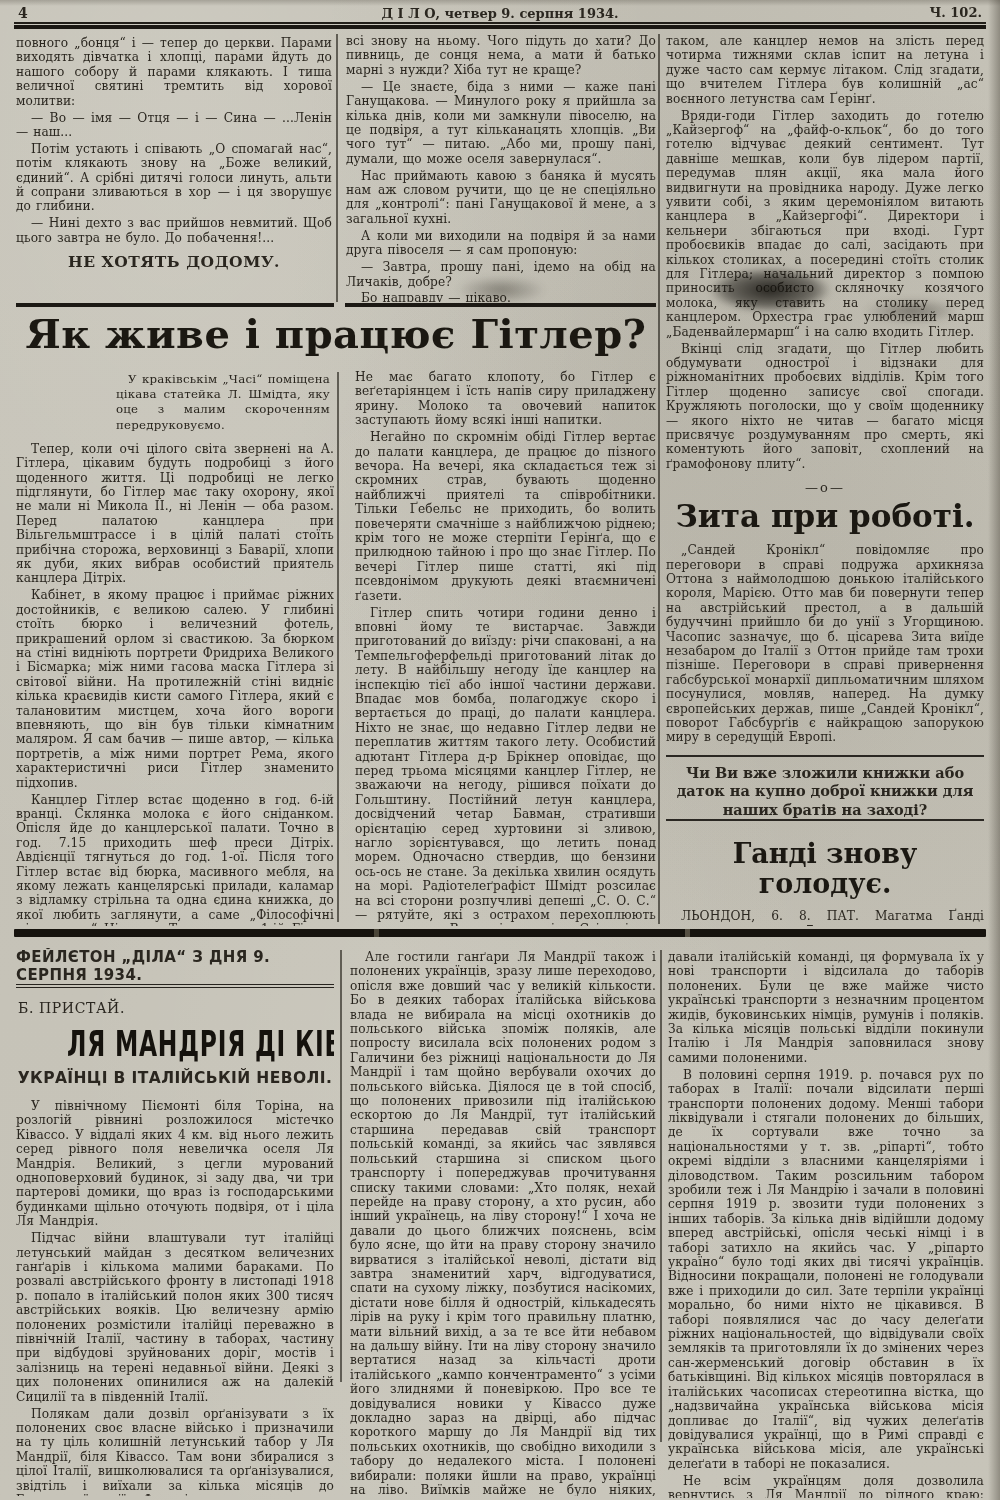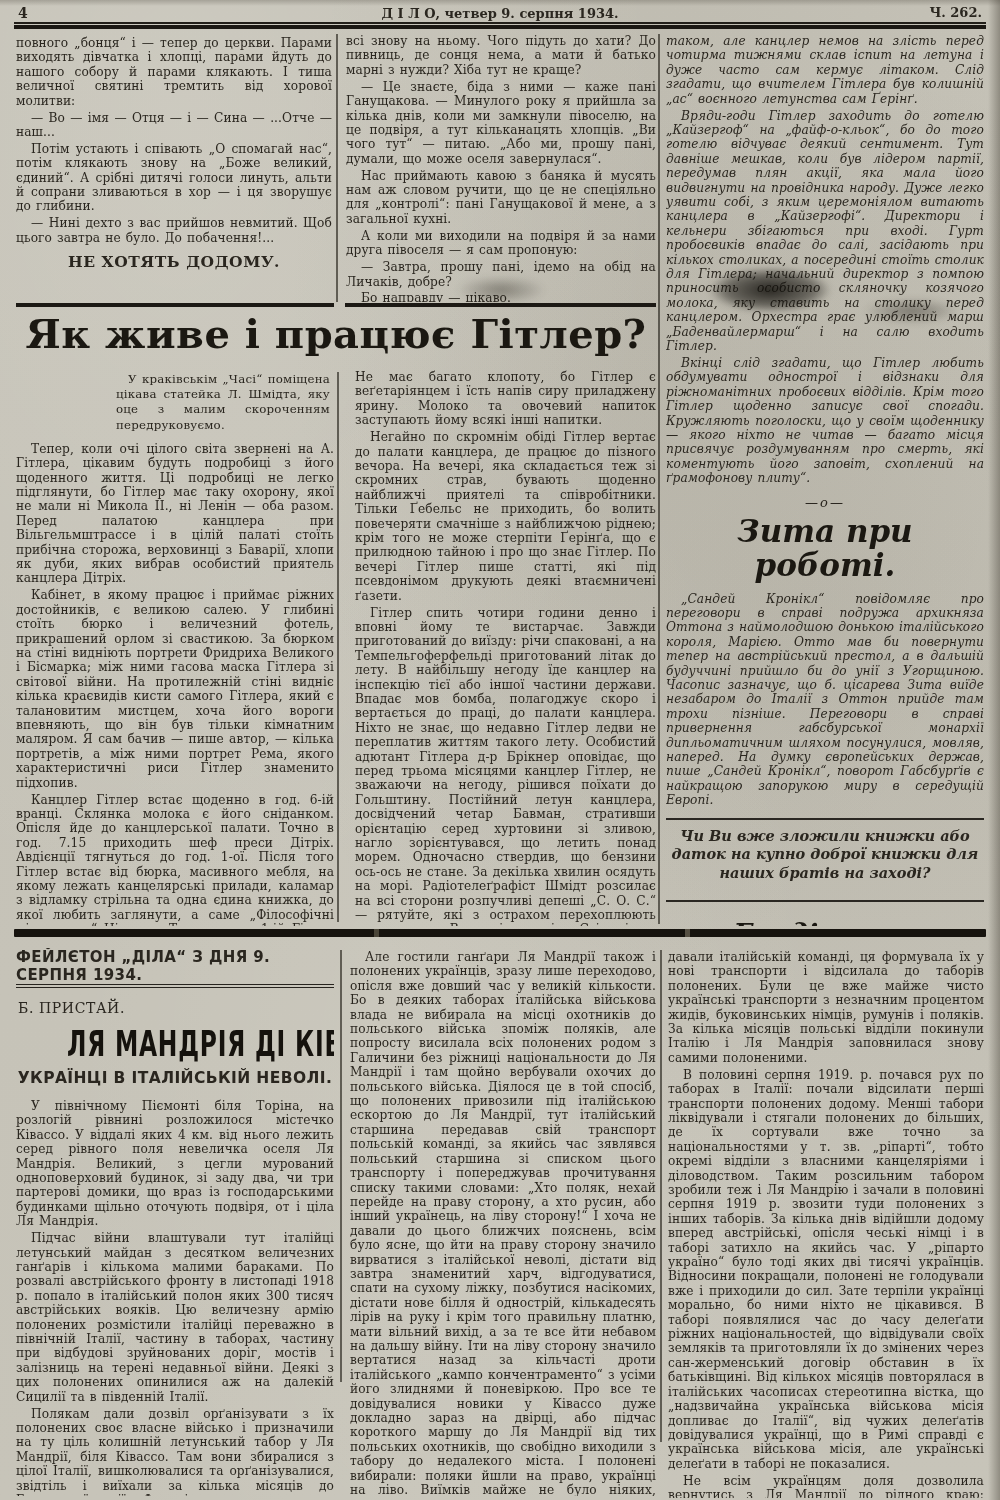--- a/index.html
+++ b/index.html
@@ -39,21 +39,21 @@
   #vr4{left:340px;top:950px;height:432px;}
   #vr5{left:660px;top:950px;height:492px;}
   .sep-top{position:absolute;left:16px;top:303px;width:640px;height:4px;
     background:linear-gradient(90deg,#1c1914 0 318px,transparent 318px 329px,#1c1914 329px 640px);}
   .heavy-rule{position:absolute;left:14px;top:929px;width:972px;height:8px;border-radius:1px;
     background:linear-gradient(90deg,#16130e 0 37%,#4a4538 37% 37.6%,#16130e 37.6% 69%,#565043 69% 69.5%,#16130e 69.5% 100%);}
 
   
   #top-col1{left:16px;top:36px;width:316px;height:264px;}
   #top-col2{left:346px;top:34px;width:310px;height:268px;}
-  #col3{left:666px;top:34px;width:318px;height:892px;font-style:italic;}
+  #col3{left:666px;top:34px;width:318px;height:892px;}
   #feu1{left:16px;top:948px;width:318px;height:548px;}
   #feu2{left:350px;top:950px;width:306px;height:546px;}
   #feu3{left:668px;top:950px;width:316px;height:548px;}
 
   .subhead{margin:7px 0 5px 0;text-align:center;font-size:15.5px;font-weight:bold;
     letter-spacing:.6px;text-indent:0;}
 
   
   #hitler{position:absolute;left:16px;top:310px;width:640px;height:616px;overflow:hidden;}
   .h1{margin:2px 0 14px 0;text-align:center;font-size:40px;font-weight:bold;
@@ -62,21 +62,21 @@
   .hcolA{width:318px;margin-right:21px;}
   .hcolB{width:301px;}
   .lede{width:214px;margin:2px 0 9px 100px;font-size:11.8px;line-height:15.2px;
     text-indent:12px;letter-spacing:.2px;text-align:justify;}
 
   .dingbat{text-align:center;margin:9px 0 2px 0;font-size:13px;letter-spacing:2px;}
   .head2{margin:4px 0 10px 0;text-align:center;font-weight:bold;color:#1b1812;}
   .head-zyta{font-size:31px;line-height:34px;}
   .head-gandhi{font-size:27px;line-height:30px;margin-top:18px;}
   .appeal{font-weight:bold;font-size:14.5px;line-height:18.5px;text-align:center;
-    padding:7px 2px 18px 2px;margin:10px 0 10px 0;
+    padding:7px 2px 0 2px;margin:10px 0 10px 0;
     border-top:2px solid #2a2722;border-bottom:2px solid #2a2722;}
 
   
   .kicker{font-family:"DejaVu Sans",sans-serif;font-weight:bold;font-size:15px;
     letter-spacing:.4px;border-bottom:4px double #26231e;margin-bottom:12px;
     text-align:left;}
   .author{font-size:14px;letter-spacing:.6px;margin:4px 0 10px 2px;text-align:left;}
   .feutitle{margin:2px 0 8px 0;text-align:center;}
   .feutitle span{display:inline-block;font-family:"DejaVu Sans",sans-serif;font-weight:bold;
     font-size:30px;color:#15120d;transform:scaleX(.78) scaleY(1.18);transform-origin:center;
@@ -94,28 +94,28 @@
     background:radial-gradient(closest-side,rgba(25,22,16,.42),rgba(25,22,16,0) 70%);}
 </style>
 </head>
 <body>
 
 <div class="page">
 
   <div class="masthead">
     <span class="pageno">4</span>
     <span class="mcenter">Д І Л О,  четвер 9. серпня 1934.</span>
-    <span class="missue">Ч. 262.</span>
+    <span class="missue">Ч. 102.</span>
   </div>
   <div class="mast-rule"></div>
 
   <div class="txtcol" id="top-col1">
     <div class="plist cont">
         <p>повного „бонця“ і — тепер до церкви. Парами виходять дівчатка і хлопці, парами йдуть до нашого собору й парами клякають. І тиша величної святині тремтить від хорової молитви:</p>
-        <p>— Во — імя — Отця — і — Сина — ...Отче — наш...</p>
+        <p>— Во — імя — Отця — і — Сина — ...Ленін — наш...</p>
         <p>Потім устають і співають „О спомагай нас“, потім клякають знову на „Боже великий, єдиний“. А срібні дитячі голоси линуть, альти й сопрани зливаються в хор — і ця зворушує до глибини.</p>
         <p>— Нині дехто з вас прийшов невмитий. Щоб цього завтра не було. До побачення!...</p>
       </div>
     <h3 class="subhead">НЕ ХОТЯТЬ ДОДОМУ.</h3>
 
   </div>
 
   <div class="vrule" id="vr1"></div>
 
   <div class="txtcol" id="top-col2">

